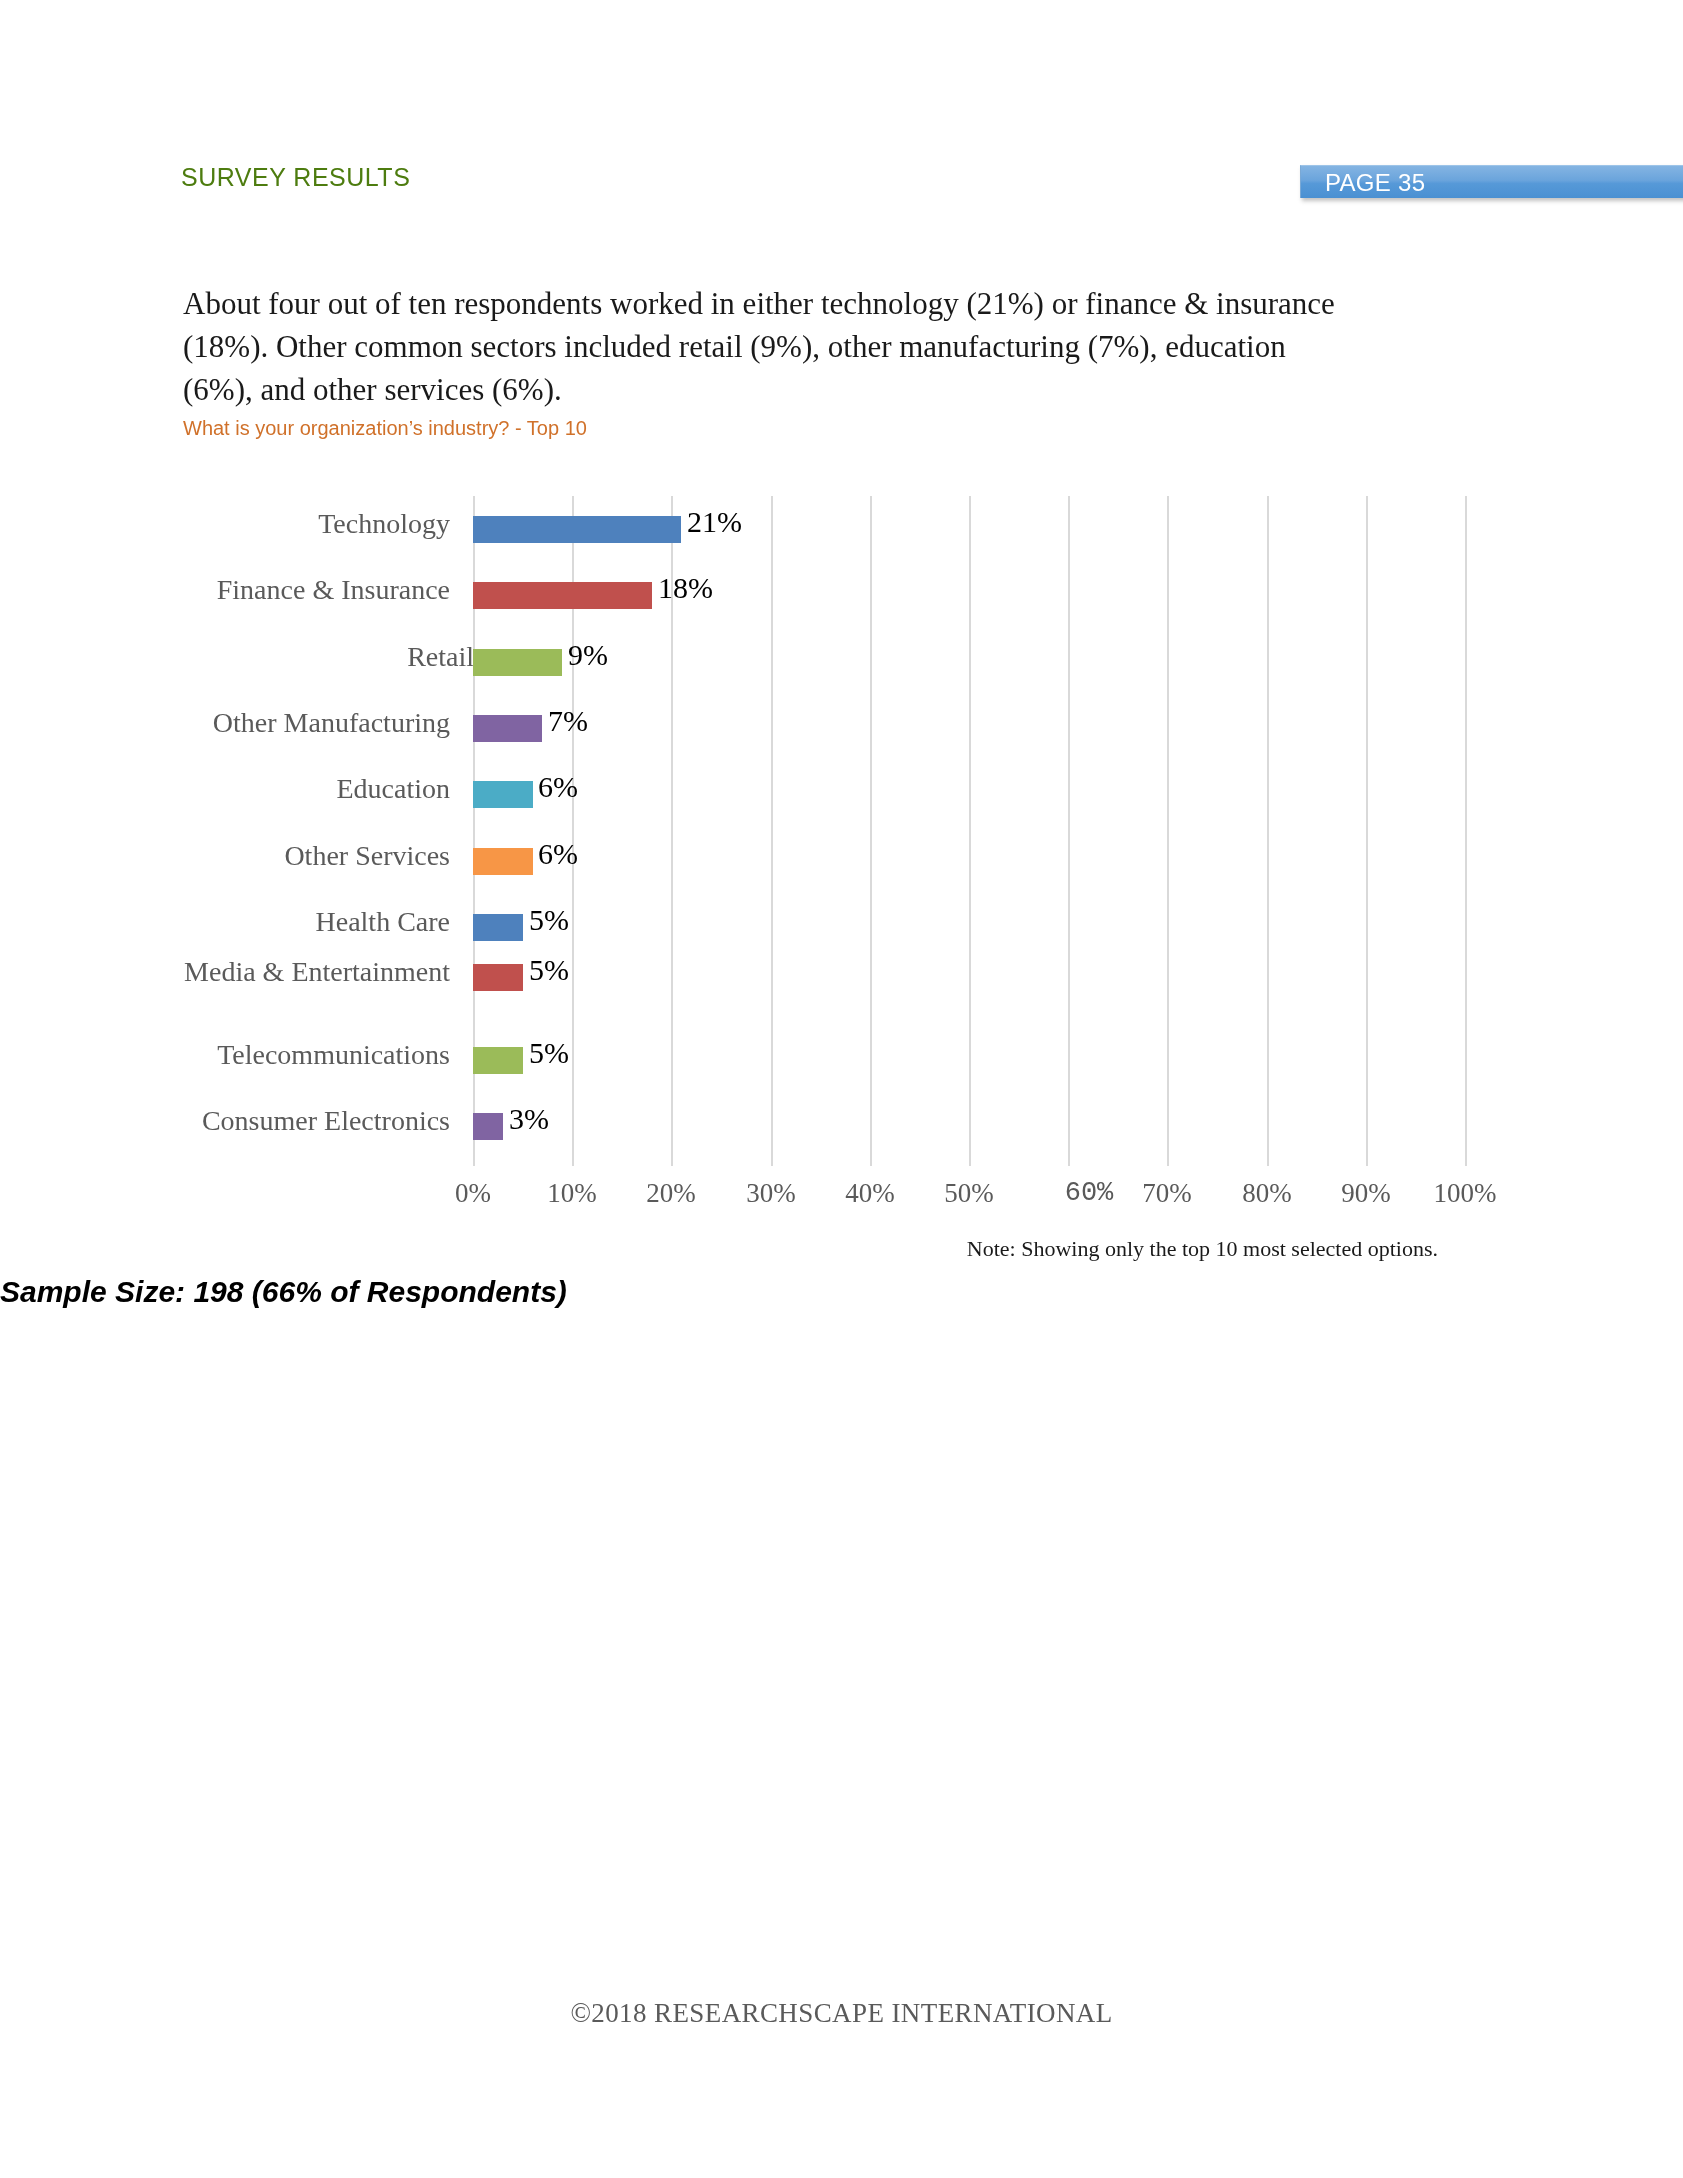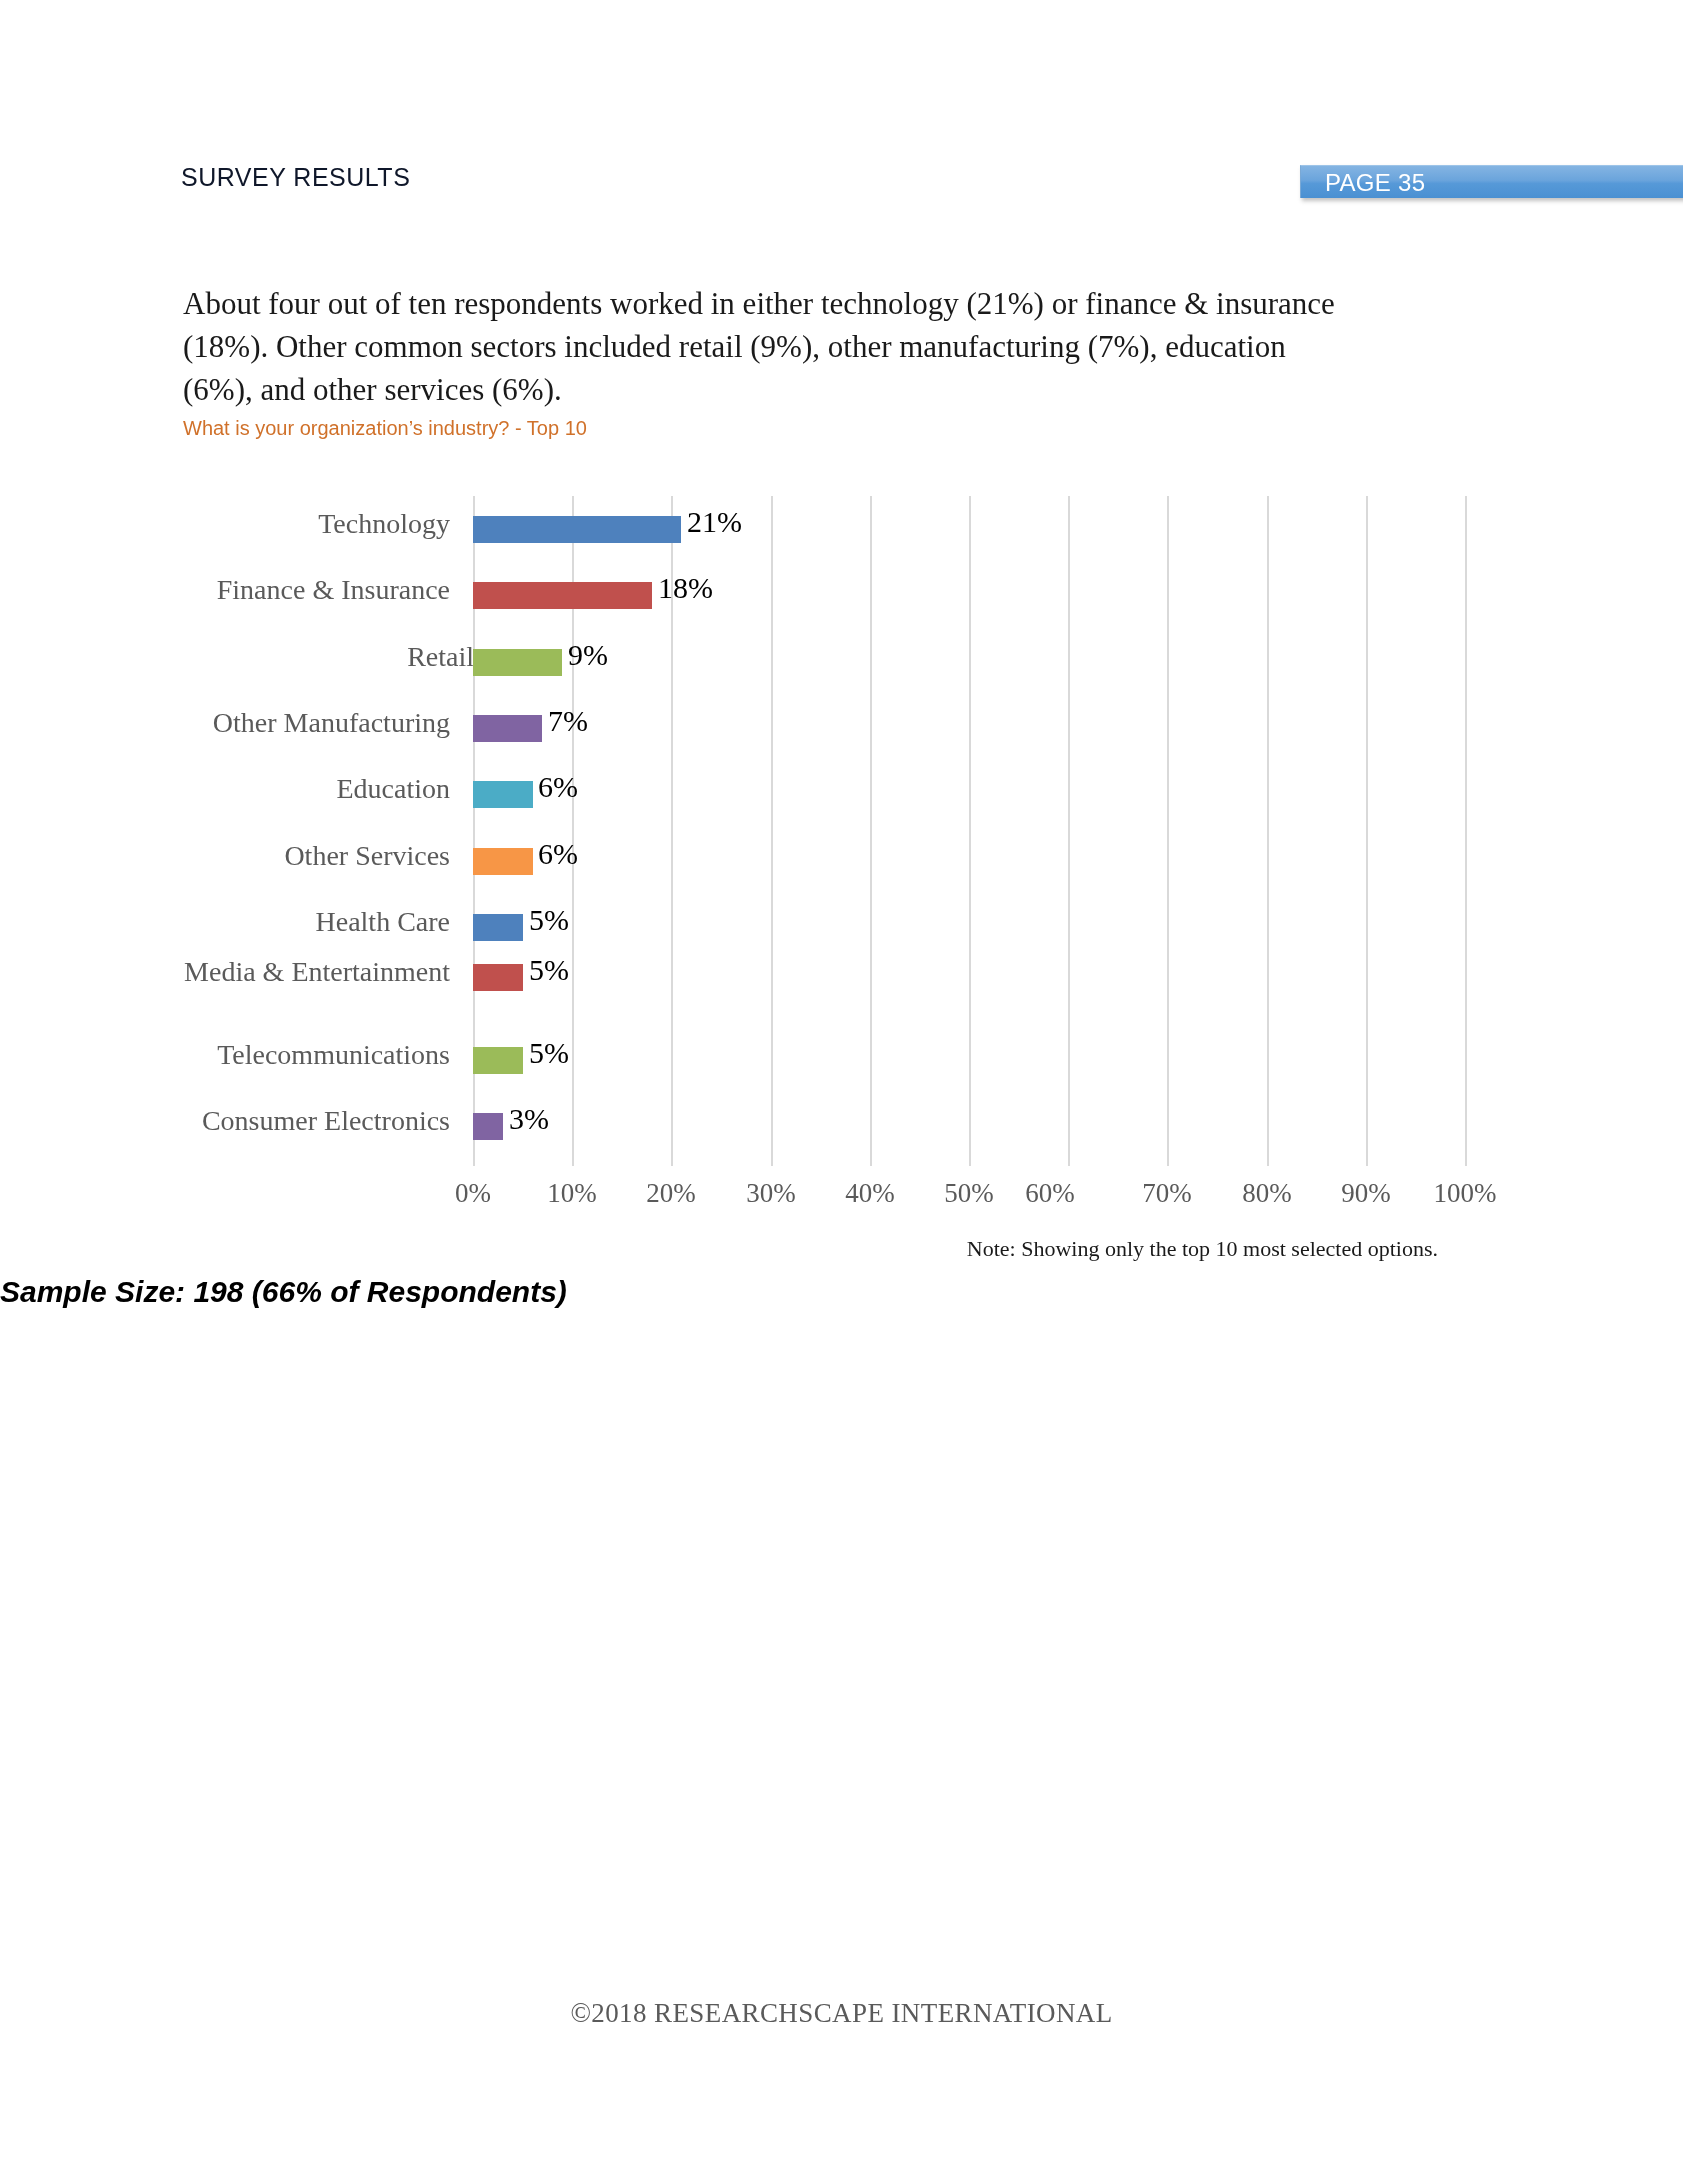--- a/index.html
+++ b/index.html
@@ -23,21 +23,21 @@
     width: 100%;
     height: 50px;
   }
   #survey-results-label {
     position: absolute;
     left: 181px;
     top: 0px;
     font-family: "Liberation Sans", sans-serif;
     font-size: 25px;
     letter-spacing: 0.5px;
-    color: #0f172a;
+    color: #4d7c0f;
     font-weight: 400;
     white-space: nowrap;
   }
   #page-badge {
     position: absolute;
     left: 1300px;
     top: 2px;
     width: 422px;
     height: 33px;
     background: linear-gradient(to bottom, #84b4e2 0%, #6aa4dc 45%, #5699d8 55%, #4a90d2 100%);
@@ -278,21 +278,21 @@
         </div>
       </div>
   </div>
   <div id="x-axis-labels">
       <div class="x-tick-label" style="left: 0px;">0%</div>
       <div class="x-tick-label" style="left: 99px;">10%</div>
       <div class="x-tick-label" style="left: 198px;">20%</div>
       <div class="x-tick-label" style="left: 298px;">30%</div>
       <div class="x-tick-label" style="left: 397px;">40%</div>
       <div class="x-tick-label" style="left: 496px;">50%</div>
-      <div class="x-tick-label" style="left: 577px;">60%</div>
+      <div class="x-tick-label" style="left: 616px; font-family: Liberation Mono, monospace;">60%</div>
       <div class="x-tick-label" style="left: 694px;">70%</div>
       <div class="x-tick-label" style="left: 794px;">80%</div>
       <div class="x-tick-label" style="left: 893px;">90%</div>
       <div class="x-tick-label" style="left: 992px;">100%</div>
     </div>
 </div>
 
 <div id="chart-note">Note: Showing only the top 10 most selected options.</div>
 <div id="sample-size-note">Sample Size: 198 (66% of Respondents)</div>
 

